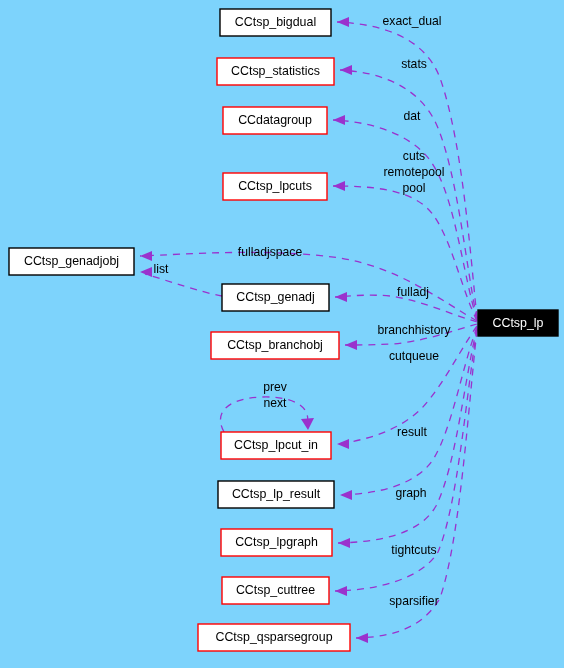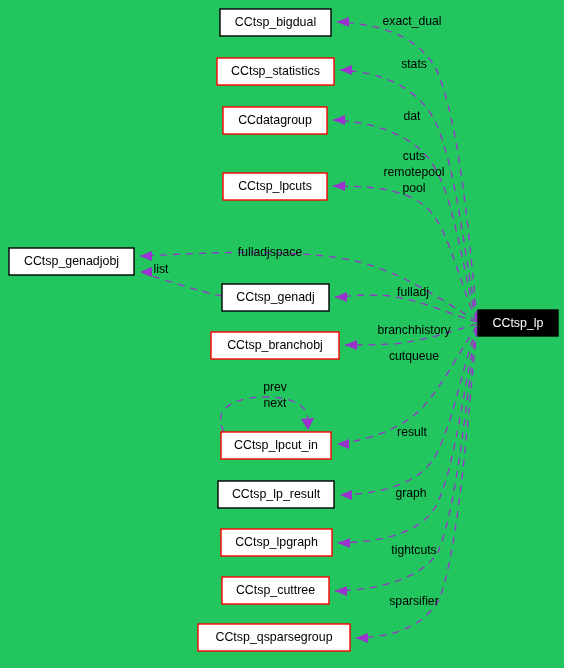--- a/index.html
+++ b/index.html
@@ -10,21 +10,21 @@
   body {
     width: 564px;
     height: 668px;
     font-family: "Liberation Sans", sans-serif;
     overflow: hidden;
   }
   #diagram-root {
     position: relative;
     width: 564px;
     height: 668px;
-    background: #22c55e;
+    background: #7dd3fc;
   }
   svg.graph {
     display: block;
     width: 564px;
     height: 668px;
   }
   .node-rect {
     fill: #ffffff;
     stroke-width: 1.4px;
   }

